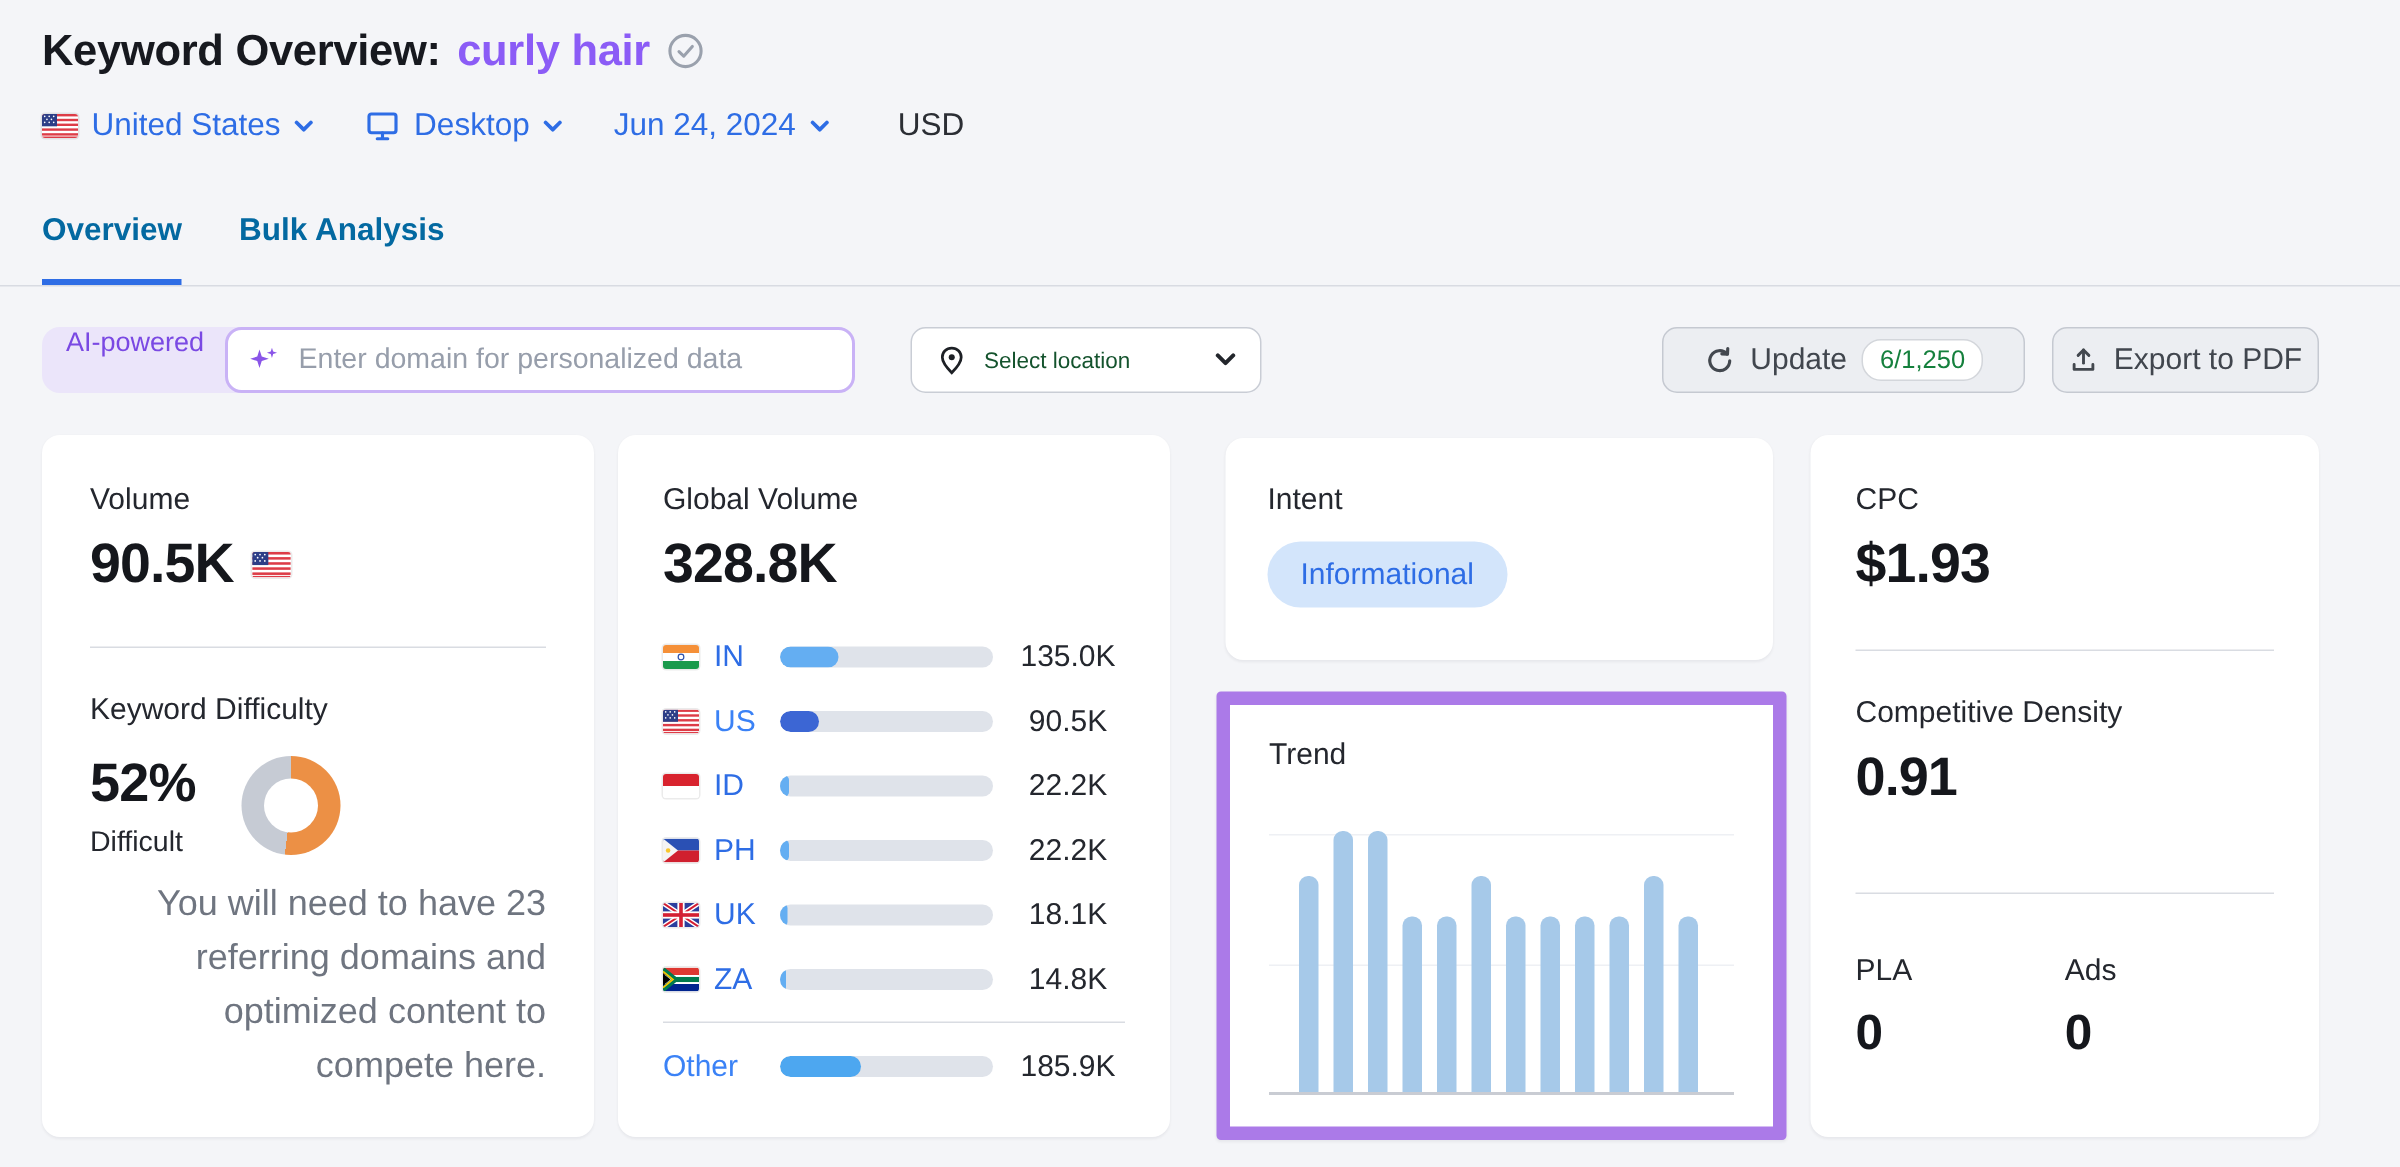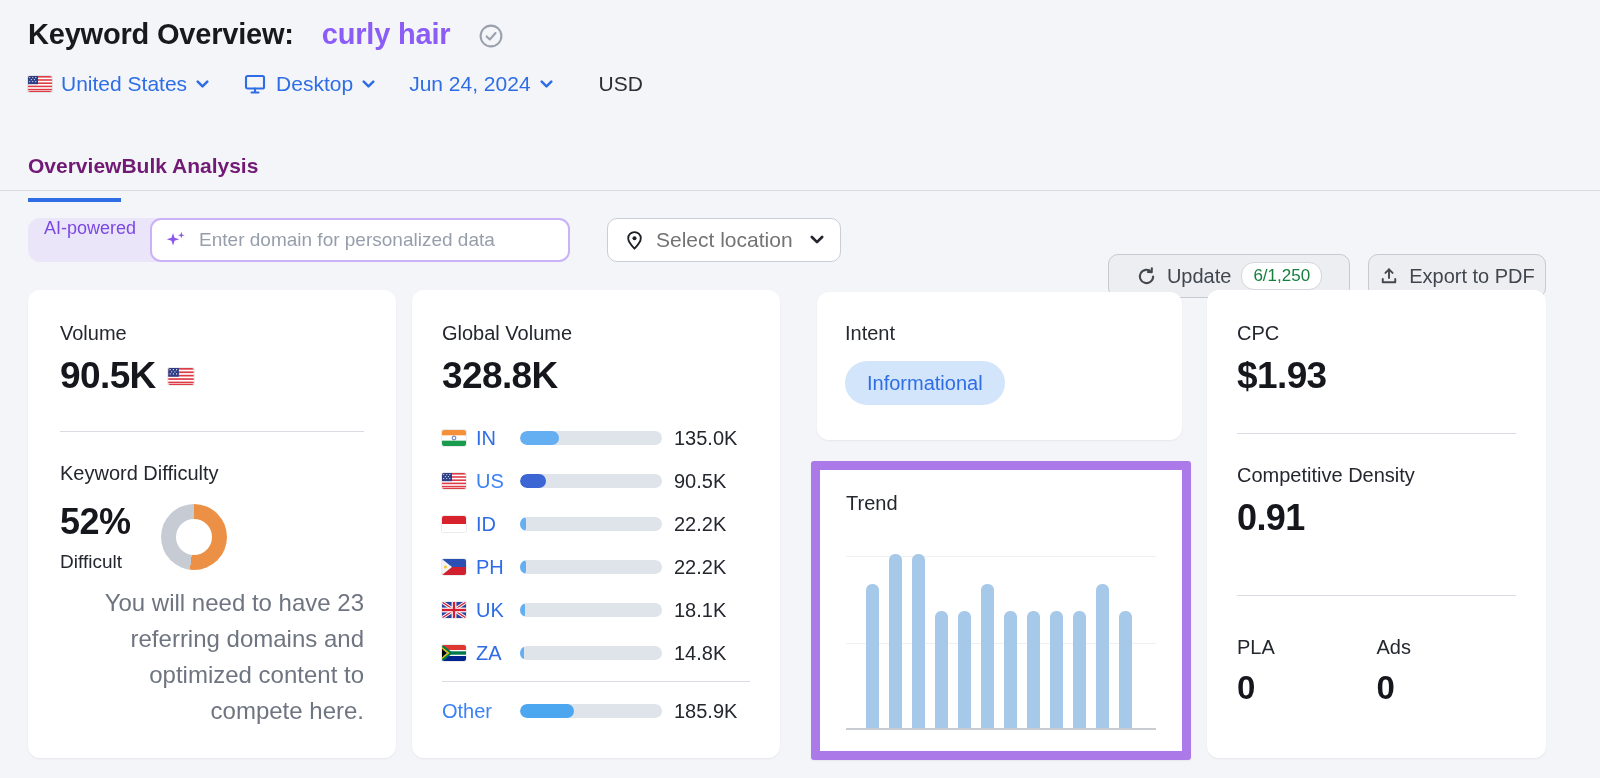--- a/index.html
+++ b/index.html
@@ -1,48 +1,48 @@
 <!DOCTYPE html>
 <html><head>
 <meta charset="utf-8">
 <style>
   * { box-sizing: border-box; }
   html,body { margin:0; padding:0; }
   body { font-family:"Liberation Sans", sans-serif; }
   .page { position:relative; width:1600px; height:778px; background:#f4f5f8; overflow:hidden; }
 
   
-  .title-row { position:absolute; left:28px; top:18px; display:flex; align-items:center; gap:28px; }
+  .title-row { position:absolute; left:28px; top:18px; display:flex; align-items:flex-start; gap:11px; }
   .title-main { font-size:29px; font-weight:700; color:#17191f; letter-spacing:-0.2px; }
   .title-keyword { font-size:29px; font-weight:700; color:#8b5cf6; letter-spacing:-0.2px; }
   .check-icon { display:inline-flex; margin-top:3px; }
 
   .filters { position:absolute; left:28px; top:72px; display:flex; align-items:center; gap:34px; font-size:21px; }
   .filter-item { display:flex; align-items:center; gap:9px; color:#2e6de5; cursor:pointer; }
   .filter-currency { color:#2b2e34; margin-left:12px; }
   .flag { display:inline-flex; width:24px; height:16px; border-radius:2px; overflow:hidden; box-shadow:0 0 0 1px rgba(0,0,0,.08); flex:none; }
   .flag svg { display:block; width:100%; height:100%; }
 
   
-  .tabs { position:absolute; left:28px; top:142px; display:flex; font-size:21px; font-weight:600; color:#701a75;margin-top:12px; }
+  .tabs { position:absolute; left:28px; top:142px; display:flex; gap:38px; font-size:21px; font-weight:600; color:#0369a1; }
   .tab { padding-bottom:20px; border-bottom:4px solid transparent; cursor:pointer; }
   .tab.active { border-bottom-color:#2e6de5; }
   .tabs-border { position:absolute; left:0; top:190px; width:1600px; height:1px; background:#d8dbe2; }
 
   
   .ai-wrap { position:absolute; left:28px; top:218px; height:44px; background:#ebe5fa; border-radius:12px; display:flex; align-items:flex-start; }
   .ai-label { padding:0 14px 0 16px; color:#7a49e3; font-size:18px; }
   .ai-input-box { width:420px; height:44px; background:#fff; border:2px solid #c9b2f6; border-radius:11px; display:flex; align-items:center; gap:10px; padding:0 13px; }
   .ai-input-box input { border:none; outline:none; flex:1; font-size:19px; font-family:inherit; color:#2b2e34; background:transparent; }
   .ai-input-box input::placeholder { color:#979eab; }
 
-  .select-location { position:absolute; left:607px; top:218px; height:44px; width:234px; background:#fff; border:1px solid #c9cdd5; border-radius:10px; display:flex; align-items:center; gap:11px; padding:0 16px; font-size:21px; color:#737373; cursor:pointer; }
+  .select-location { position:absolute; left:607px; top:218px; height:44px; width:234px; background:#fff; border:1px solid #c9cdd5; border-radius:10px; display:flex; align-items:center; gap:11px; padding:0 16px; font-size:15px; color:#14532d; cursor:pointer; }
   .select-location .chev { margin-left:auto; color:#23262c; display:inline-flex; }
 
-  .gray-btn { position:absolute; top:218px; height:44px; background:#eceef2; border:1px solid #c5c9d1; border-radius:10px; display:flex; align-items:center; justify-content:center; gap:10px; font-size:20px; color:#41464e; cursor:pointer;margin-top:36px; }
+  .gray-btn { position:absolute; top:218px; height:44px; background:#eceef2; border:1px solid #c5c9d1; border-radius:10px; display:flex; align-items:center; justify-content:center; gap:10px; font-size:20px; color:#41464e; cursor:pointer; }
   #update-btn { left:1108px; width:242px; }
   #export-btn { left:1368px; width:178px; }
   .update-pill { background:#fff; border:1px solid #d3d6db; border-radius:13px; padding:3px 11px; font-size:17px; color:#15803d; }
 
   
   .card { position:absolute; background:#fff; border-radius:12px; box-shadow:0 1px 2px rgba(20,24,40,.06); }
   #card-volume { left:28px;  top:290px; width:368px; height:468px; padding:32px; }
   #card-global { left:412px; top:290px; width:368px; height:468px; padding:32px 30px; }
   #card-intent { left:817px; top:292px; width:365px; height:148px; padding:30px 28px; }
   #card-trend  { left:811px; top:461px; width:380px; height:299px; background:#fff; border:9px solid #ab7ae8; border-radius:3px; padding:22px 26px; }
@@ -64,21 +64,21 @@
 
   
   .gv-rows { margin-top:26px; }
   .gv-row { display:flex; align-items:center; height:30px; margin-bottom:13px; }
   .gv-code { margin-left:10px; width:44px; font-size:20px; color:#3b82f6; }
   .link { color:#2e6de5; cursor:pointer; }
   .gv-track { flex:1; height:14px; background:#dfe3ea; border-radius:7px; overflow:hidden; position:relative; }
   .gv-fill { display:block; height:100%; border-radius:7px; background:#64aef2; }
   .gv-fill.us { background:#3c66d4; }
   .gv-fill.other { background:#4da7f0; }
-  .gv-value { margin-left:12px; width:76px; text-align:left; font-size:20px; color:#24272e; }
+  .gv-value { margin-left:12px; width:76px; text-align:center; font-size:20px; color:#24272e; }
   #card-global .divider { margin:8px 0 14px; }
   .gv-row.other-row .gv-code { margin-left:0; width:78px; }
 
   
   .intent-badge { display:inline-flex; align-items:center; margin-top:16px; height:44px; padding:0 22px; background:#d3e5fb; border-radius:22px; font-size:20px; color:#2e6de5; cursor:pointer; }
 
   
   .trend-chart { position:relative; height:185px; margin-top:30px; }
   .gridline { position:absolute; left:0; right:0; height:1px; background:#eef0f4; }
   .gridline.g1 { top:11px; }

